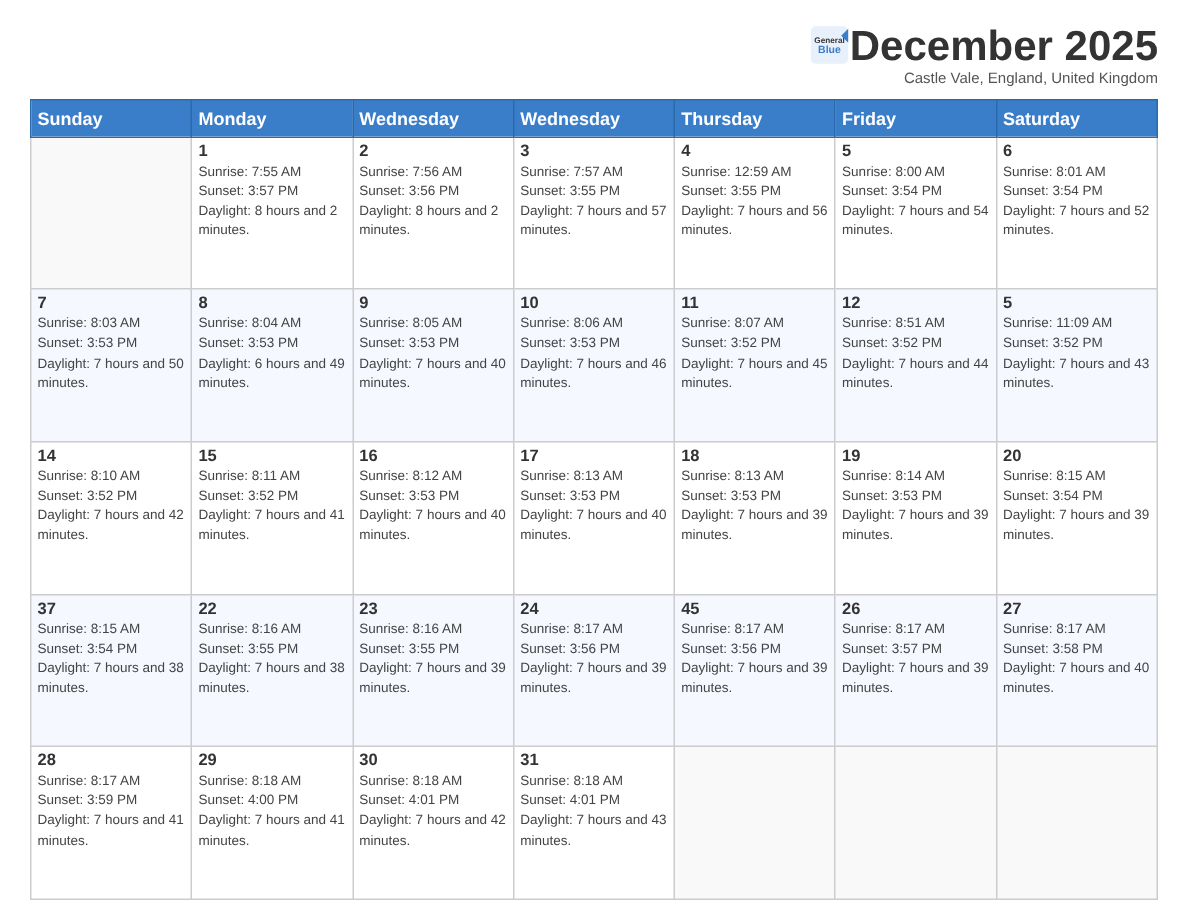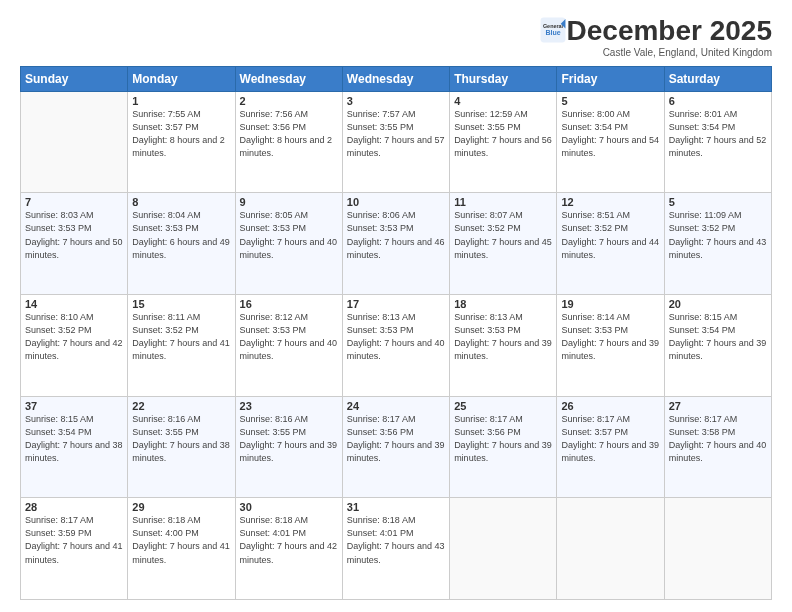--- a/index.html
+++ b/index.html
@@ -219,21 +219,21 @@
           </td>
           <td>
             <span class="day-num">23</span>
             <div class="day-info"><span>Sunrise: 8:16 AM</span><br><span>Sunset: 3:55 PM</span><br><span>Daylight: 7 hours and 39 minutes.</span></div>
           </td>
           <td>
             <span class="day-num">24</span>
             <div class="day-info"><span>Sunrise: 8:17 AM</span><br><span>Sunset: 3:56 PM</span><br><span>Daylight: 7 hours and 39 minutes.</span></div>
           </td>
           <td>
-            <span class="day-num">25</span>
+            <span class="day-num">45</span>
             <div class="day-info"><span>Sunrise: 8:17 AM</span><br><span>Sunset: 3:56 PM</span><br><span>Daylight: 7 hours and 39 minutes.</span></div>
           </td>
           <td>
             <span class="day-num">26</span>
             <div class="day-info"><span>Sunrise: 8:17 AM</span><br><span>Sunset: 3:57 PM</span><br><span>Daylight: 7 hours and 39 minutes.</span></div>
           </td>
           <td>
             <span class="day-num">27</span>
             <div class="day-info"><span>Sunrise: 8:17 AM</span><br><span>Sunset: 3:58 PM</span><br><span>Daylight: 7 hours and 40 minutes.</span></div>
           </td>

